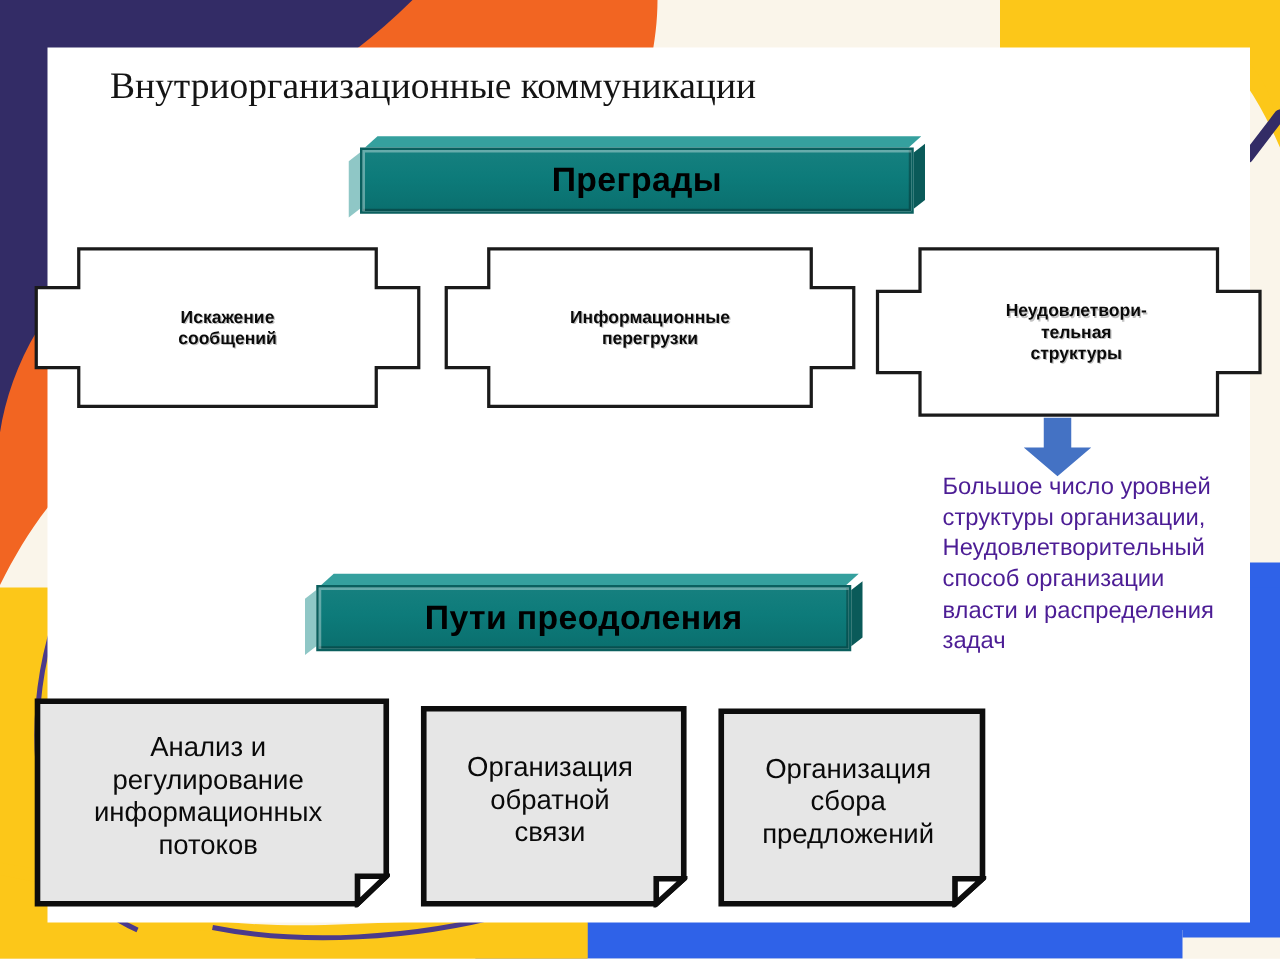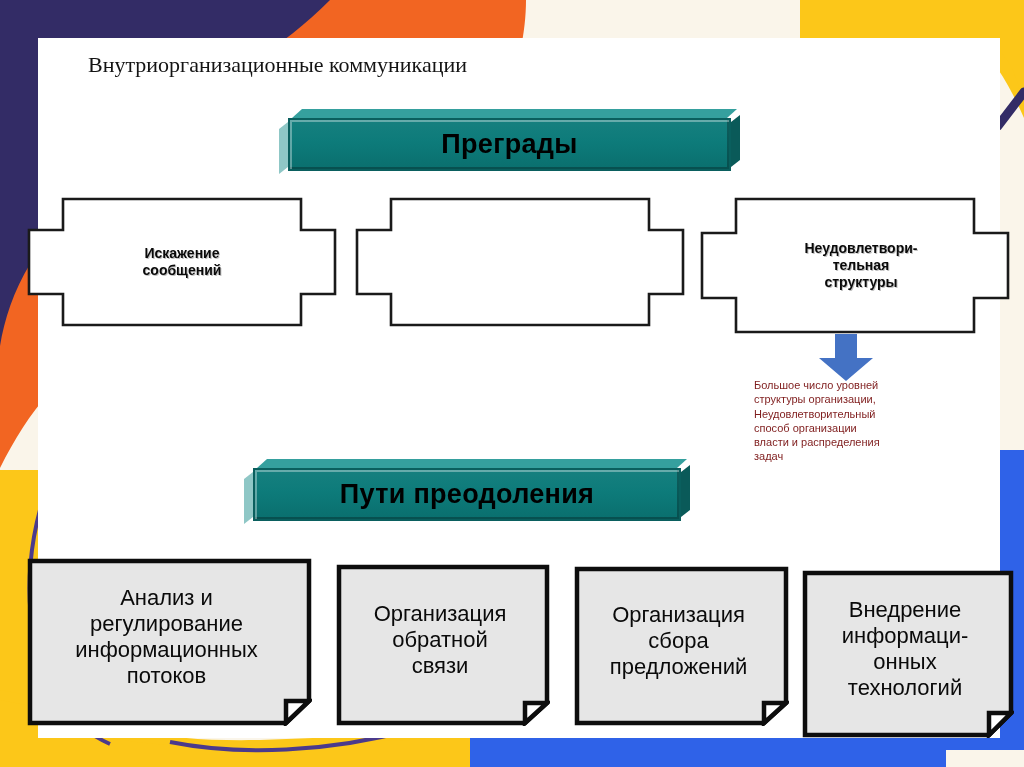--- a/index.html
+++ b/index.html
@@ -30,21 +30,21 @@
     background: #ffffff;
   }
 
   
   .slide-title {
     position: absolute;
     left: 88px;
     top: 52px;
     width: 860px;
     font-family: "Liberation Serif", serif;
-    font-size: 22px;
+    font-size: 30px;
     font-weight: 400;
     color: #141414;
     letter-spacing: 0px;
     white-space: nowrap;
   }
 
   
   .banner {
     position: absolute;
     box-sizing: border-box;
@@ -119,23 +119,23 @@
   
   .down-arrow { position: absolute; }
 
   
   .red-note {
     position: absolute;
     left: 754px;
     top: 378px;
     width: 226px;
     font-family: "Liberation Sans", sans-serif;
-    font-size: 11px;
+    font-size: 19px;
     line-height: 1.30;
-    color: #7f1d1d;
+    color: #4c1d95;
     white-space: pre-line;
   }
 
   
   .note-card { position: absolute; }
   .note-card svg { position: absolute; left: 0; top: 0; }
   .note-card .ntext {
     position: absolute;
     left: 6px; top: 0;
     width: calc(100% - 18px);
@@ -218,20 +218,24 @@
     <div class="ptext">
       <span>Искажение</span>
       <span>сообщений</span>
     </div>
   </div>
 
   <div class="plaque" style="left:355px; top:197px; width:330px; height:130px;">
     <svg width="330" height="130" viewBox="0 0 330 130" xmlns="http://www.w3.org/2000/svg">
       <path d="M36,2 H294 V33 H328 V97 H294 V128 H36 V97 H2 V33 H36 Z" fill="#ffffff" stroke="#1a1a1a" stroke-width="2.6" stroke-linejoin="miter"></path>
     </svg>
+    <div class="ptext">
+      <span>Информационные</span>
+      <span>перегрузки</span>
+    </div>
   </div>
 
   <div class="plaque" style="left:700px; top:197px; width:322px; height:137px;">
     <svg width="310" height="137" viewBox="0 0 310 137" xmlns="http://www.w3.org/2000/svg">
       <path d="M36,2 H274 V36 H308 V101 H274 V135 H36 V101 H2 V36 H36 Z" fill="#ffffff" stroke="#1a1a1a" stroke-width="2.6" stroke-linejoin="miter"></path>
     </svg>
     <div class="ptext">
       <span>Неудовлетвори-</span>
       <span>тельная</span>
       <span>структуры</span>
@@ -290,26 +294,14 @@
       <path d="M3,3 H212 V137 L190,157 H3 Z" fill="#E6E6E6" stroke="#0d0d0d" stroke-width="4.5" stroke-linejoin="miter"></path>
       <path d="M212,137 L190,137 L190,157 Z" fill="#ffffff" stroke="#0d0d0d" stroke-width="4.5" stroke-linejoin="miter"></path>
     </svg>
     <div class="ntext">
       <span>Организация</span>
       <span>сбора</span>
       <span>предложений</span>
     </div>
   </div>
 
-  <div class="note-card" style="left:802px; top:570px; width:212px; height:168px;">
-    <svg width="212" height="168" viewBox="0 0 212 168" xmlns="http://www.w3.org/2000/svg">
-      <path d="M3,3 H209 V143 L187,165 H3 Z" fill="#E6E6E6" stroke="#0d0d0d" stroke-width="4.5" stroke-linejoin="miter"></path>
-      <path d="M209,143 L187,143 L187,165 Z" fill="#ffffff" stroke="#0d0d0d" stroke-width="4.5" stroke-linejoin="miter"></path>
-    </svg>
-    <div class="ntext">
-      <span>Внедрение</span>
-      <span>информаци-</span>
-      <span>онных</span>
-      <span>технологий</span>
-    </div>
-  </div>
 
 </div>
 
 </body></html>

